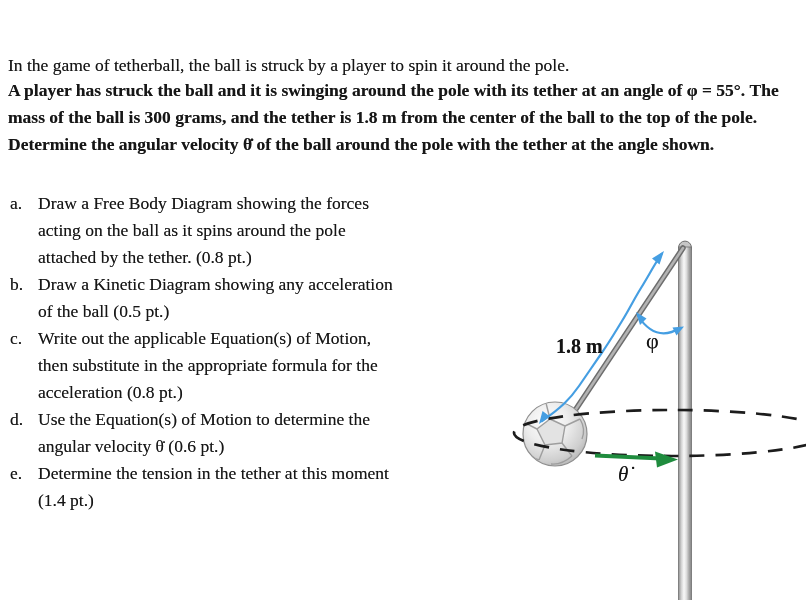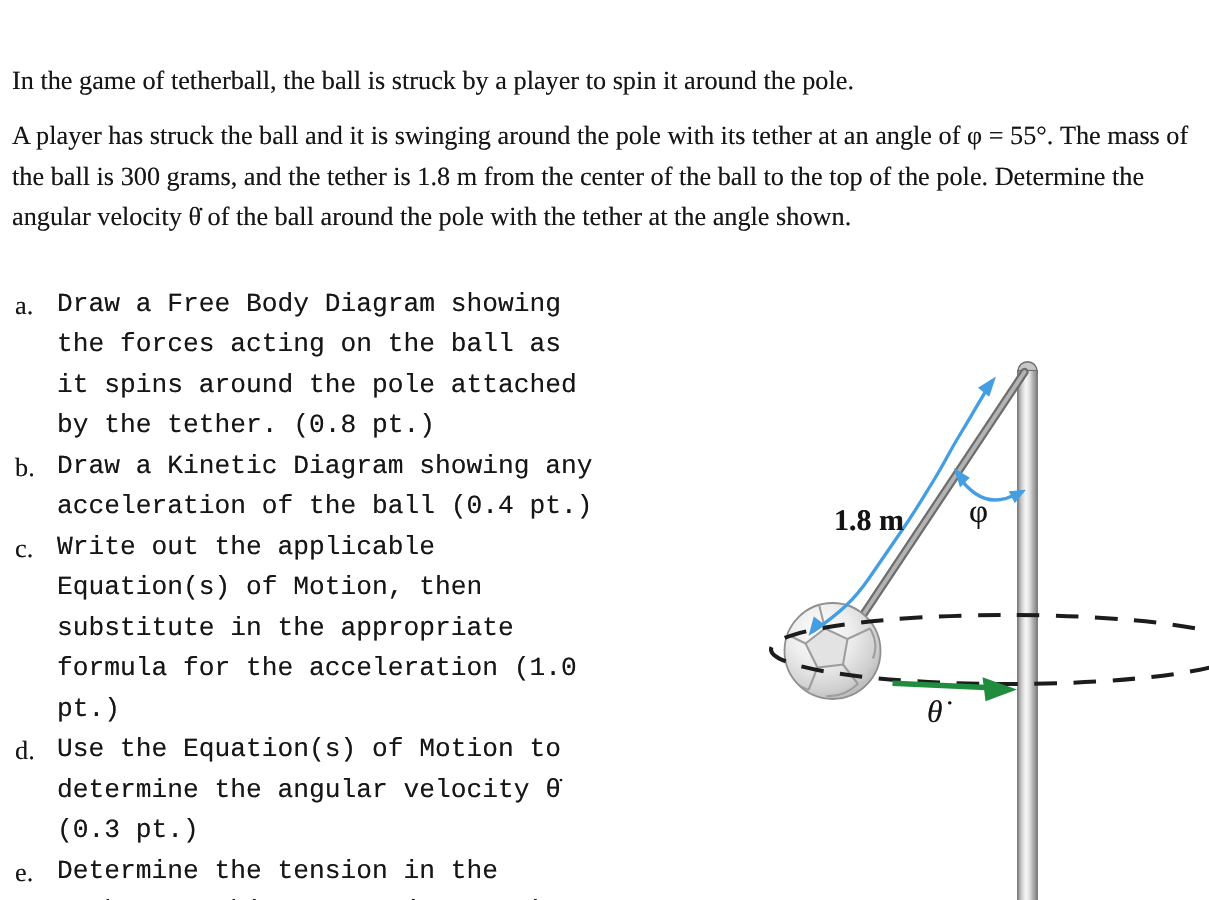--- a/index.html
+++ b/index.html
@@ -3,52 +3,52 @@
 <meta charset="utf-8">
 <style>
   html,body{margin:0;padding:0;}
   body{
     width:806px;height:600px;position:relative;overflow:hidden;
     background:#ffffff;color:#161616;
     font-family:"Liberation Serif", serif;
     text-shadow:0 0 .4px rgba(20,20,20,.55);
   }
   .para{position:absolute;font-size:17.5px;line-height:27px;}
-  #para1{left:8px;top:2px;width:780px;margin-top:38px;}
-  #para2{left:8px;top:59px;width:798px;}
+  #para1{left:8px;top:14px;width:780px;margin-top:38px;}
+  #para2{left:8px;top:59px;width:798px;font-weight:bold;}
   .tasks{position:absolute;left:10px;top:190px;width:386px;}
   .task{display:flex;font-size:17.5px;line-height:27px;}
   .task .marker{flex:0 0 28px;}
-  .task .text{flex:1;font-family:Liberation Mono, monospace;}
+  .task .text{flex:1;}
   .diagram-wrap{position:absolute;left:440px;top:207px;width:366px;height:405px;}
   .dlabel{font-family:"Liberation Serif", serif;fill:#141414;}
 </style>
 </head>
 <body>
 
 <p class="para" id="para1">In the game of tetherball, the ball is struck by a player to spin it around the pole.</p>
 
 <p class="para" id="para2">A player has struck the ball and it is swinging around the pole with its tether at an angle of φ = 55°. The mass of the ball is 300 grams, and the tether is 1.8 m from the center of the ball to the top of the pole. Determine the angular velocity θ̇ of the ball around the pole with the tether at the angle shown.</p>
 
 <div class="tasks">
   <div class="task">
     <span class="marker">a.</span>
     <span class="text">Draw a Free Body Diagram showing the forces acting on the ball as it spins around the pole attached by the tether. (0.8 pt.)</span>
   </div>
   <div class="task">
     <span class="marker">b.</span>
-    <span class="text">Draw a Kinetic Diagram showing any acceleration of the ball (0.4 pt.)</span>
+    <span class="text">Draw a Kinetic Diagram showing any acceleration of the ball (0.5 pt.)</span>
   </div>
   <div class="task">
     <span class="marker">c.</span>
-    <span class="text">Write out the applicable Equation(s) of Motion, then substitute in the appropriate formula for the acceleration (1.0 pt.)</span>
+    <span class="text">Write out the applicable Equation(s) of Motion, then substitute in the appropriate formula for the acceleration (0.8 pt.)</span>
   </div>
   <div class="task">
     <span class="marker">d.</span>
-    <span class="text">Use the Equation(s) of Motion to determine the angular velocity θ̇ (0.3 pt.)</span>
+    <span class="text">Use the Equation(s) of Motion to determine the angular velocity θ̇ (0.6 pt.)</span>
   </div>
   <div class="task">
     <span class="marker">e.</span>
     <span class="text">Determine the tension in the tether at this moment (1.4 pt.)</span>
   </div>
 </div>
 
 <div class="diagram-wrap">
 <svg width="366" height="405" viewBox="0 0 366 405" xmlns="http://www.w3.org/2000/svg">
   <defs>

